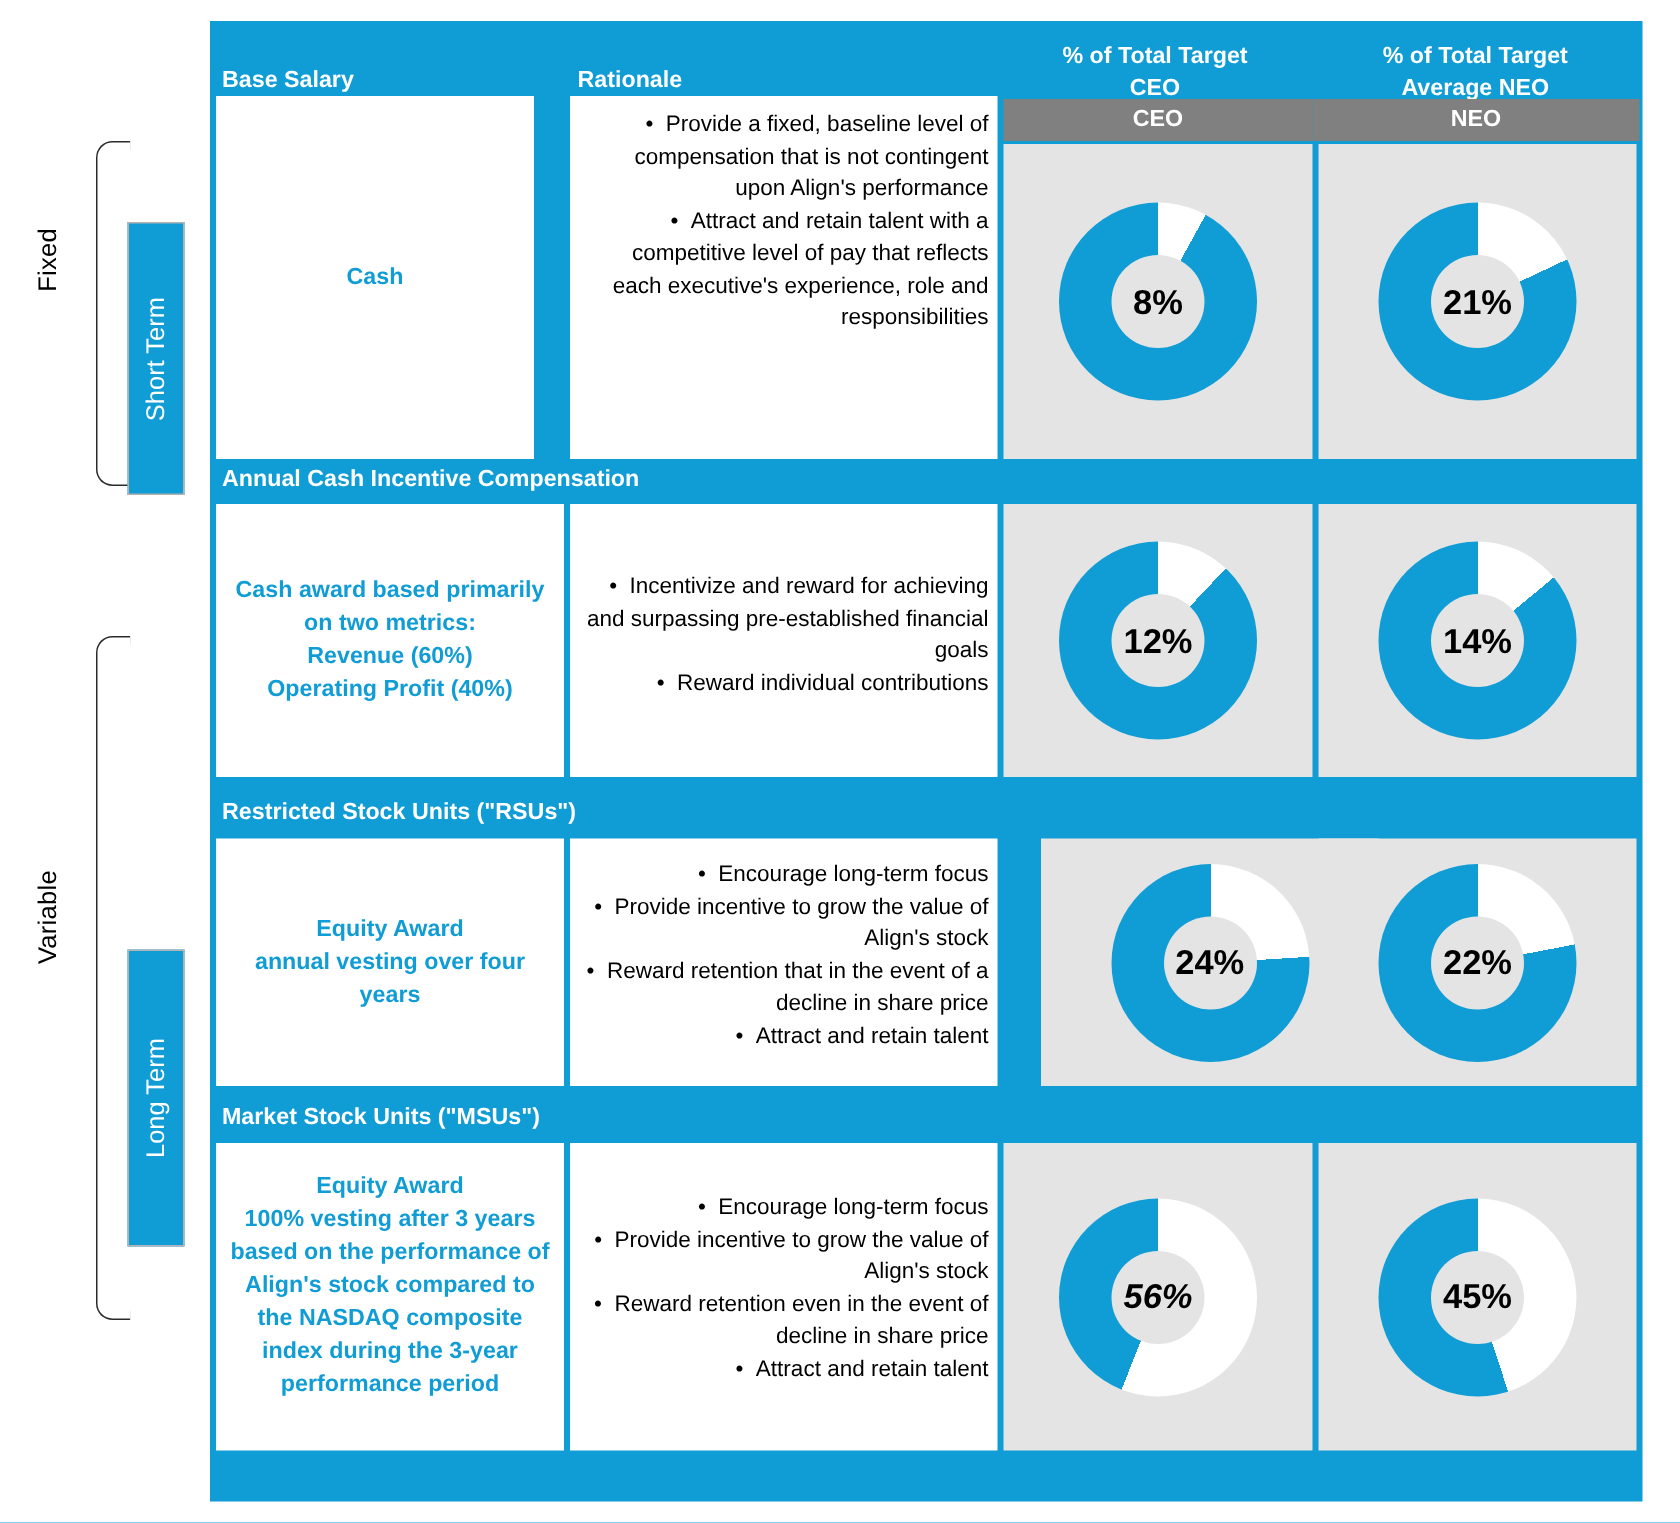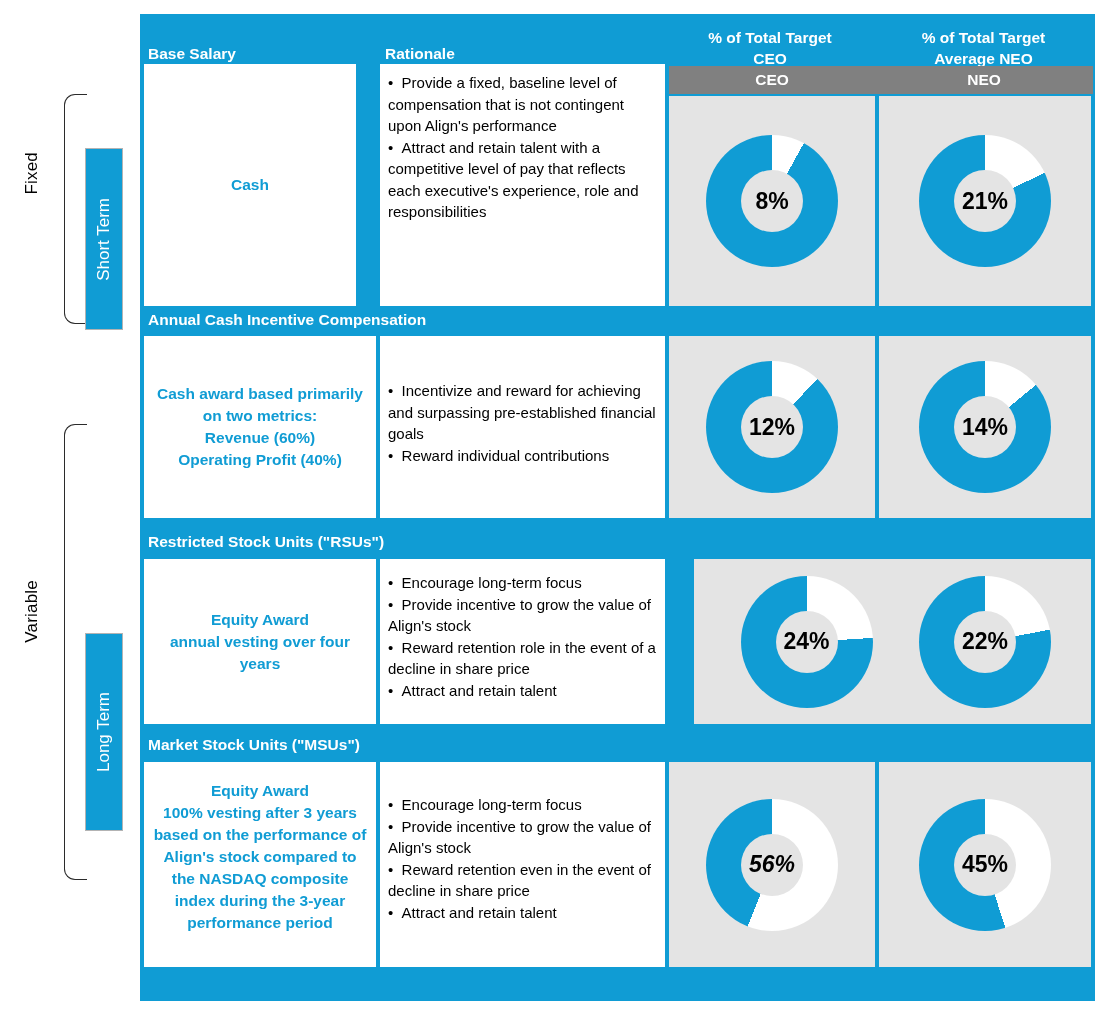--- a/index.html
+++ b/index.html
@@ -103,21 +103,21 @@
     line-height:22px;
     padding:0 8px;
   }
 
   .bullets{
     padding:8px 6px 6px 8px;
     font-size:15px;
     color:#000;
     line-height:21.5px;
   }
-  .bullets .bi{margin:0;}
+  .bullets .bi{margin:0;text-align:right;}
   .bullets .bi .dot{display:inline;}
 
   
   .donut-wrap{
     position:absolute;
     display:flex;align-items:center;justify-content:center;
   }
   .donut{
     position:relative;
     width:132px;height:132px;
@@ -230,21 +230,21 @@
 
   <div class="cell" style="left:240px;top:545px;width:285px;height:165px;">
     <div class="bullets" style="padding-top:13px;">
       <div class="bi">
         <span class="dot">•&nbsp;&nbsp;</span><span>Encourage long-term focus</span>
       </div>
       <div class="bi">
         <span class="dot">•&nbsp;&nbsp;</span><span>Provide incentive to grow the value of Align's stock</span>
       </div>
       <div class="bi">
-        <span class="dot">•&nbsp;&nbsp;</span><span>Reward retention role in the event of a decline in share price</span>
+        <span class="dot">•&nbsp;&nbsp;</span><span>Reward retention that in the event of a decline in share price</span>
       </div>
       <div class="bi">
         <span class="dot">•&nbsp;&nbsp;</span><span>Attract and retain talent</span>
       </div>
     </div>
   </div>
 
   <div class="cell gray donut-wrap" style="left:554px;top:545px;width:225px;height:165px;">
     <div class="donut" style="background: conic-gradient(rgb(255, 255, 255) 0deg, rgb(255, 255, 255) 86.4deg, rgb(16, 156, 212) 86.4deg, rgb(16, 156, 212) 360deg);">
       <div class="hole">24%</div>

